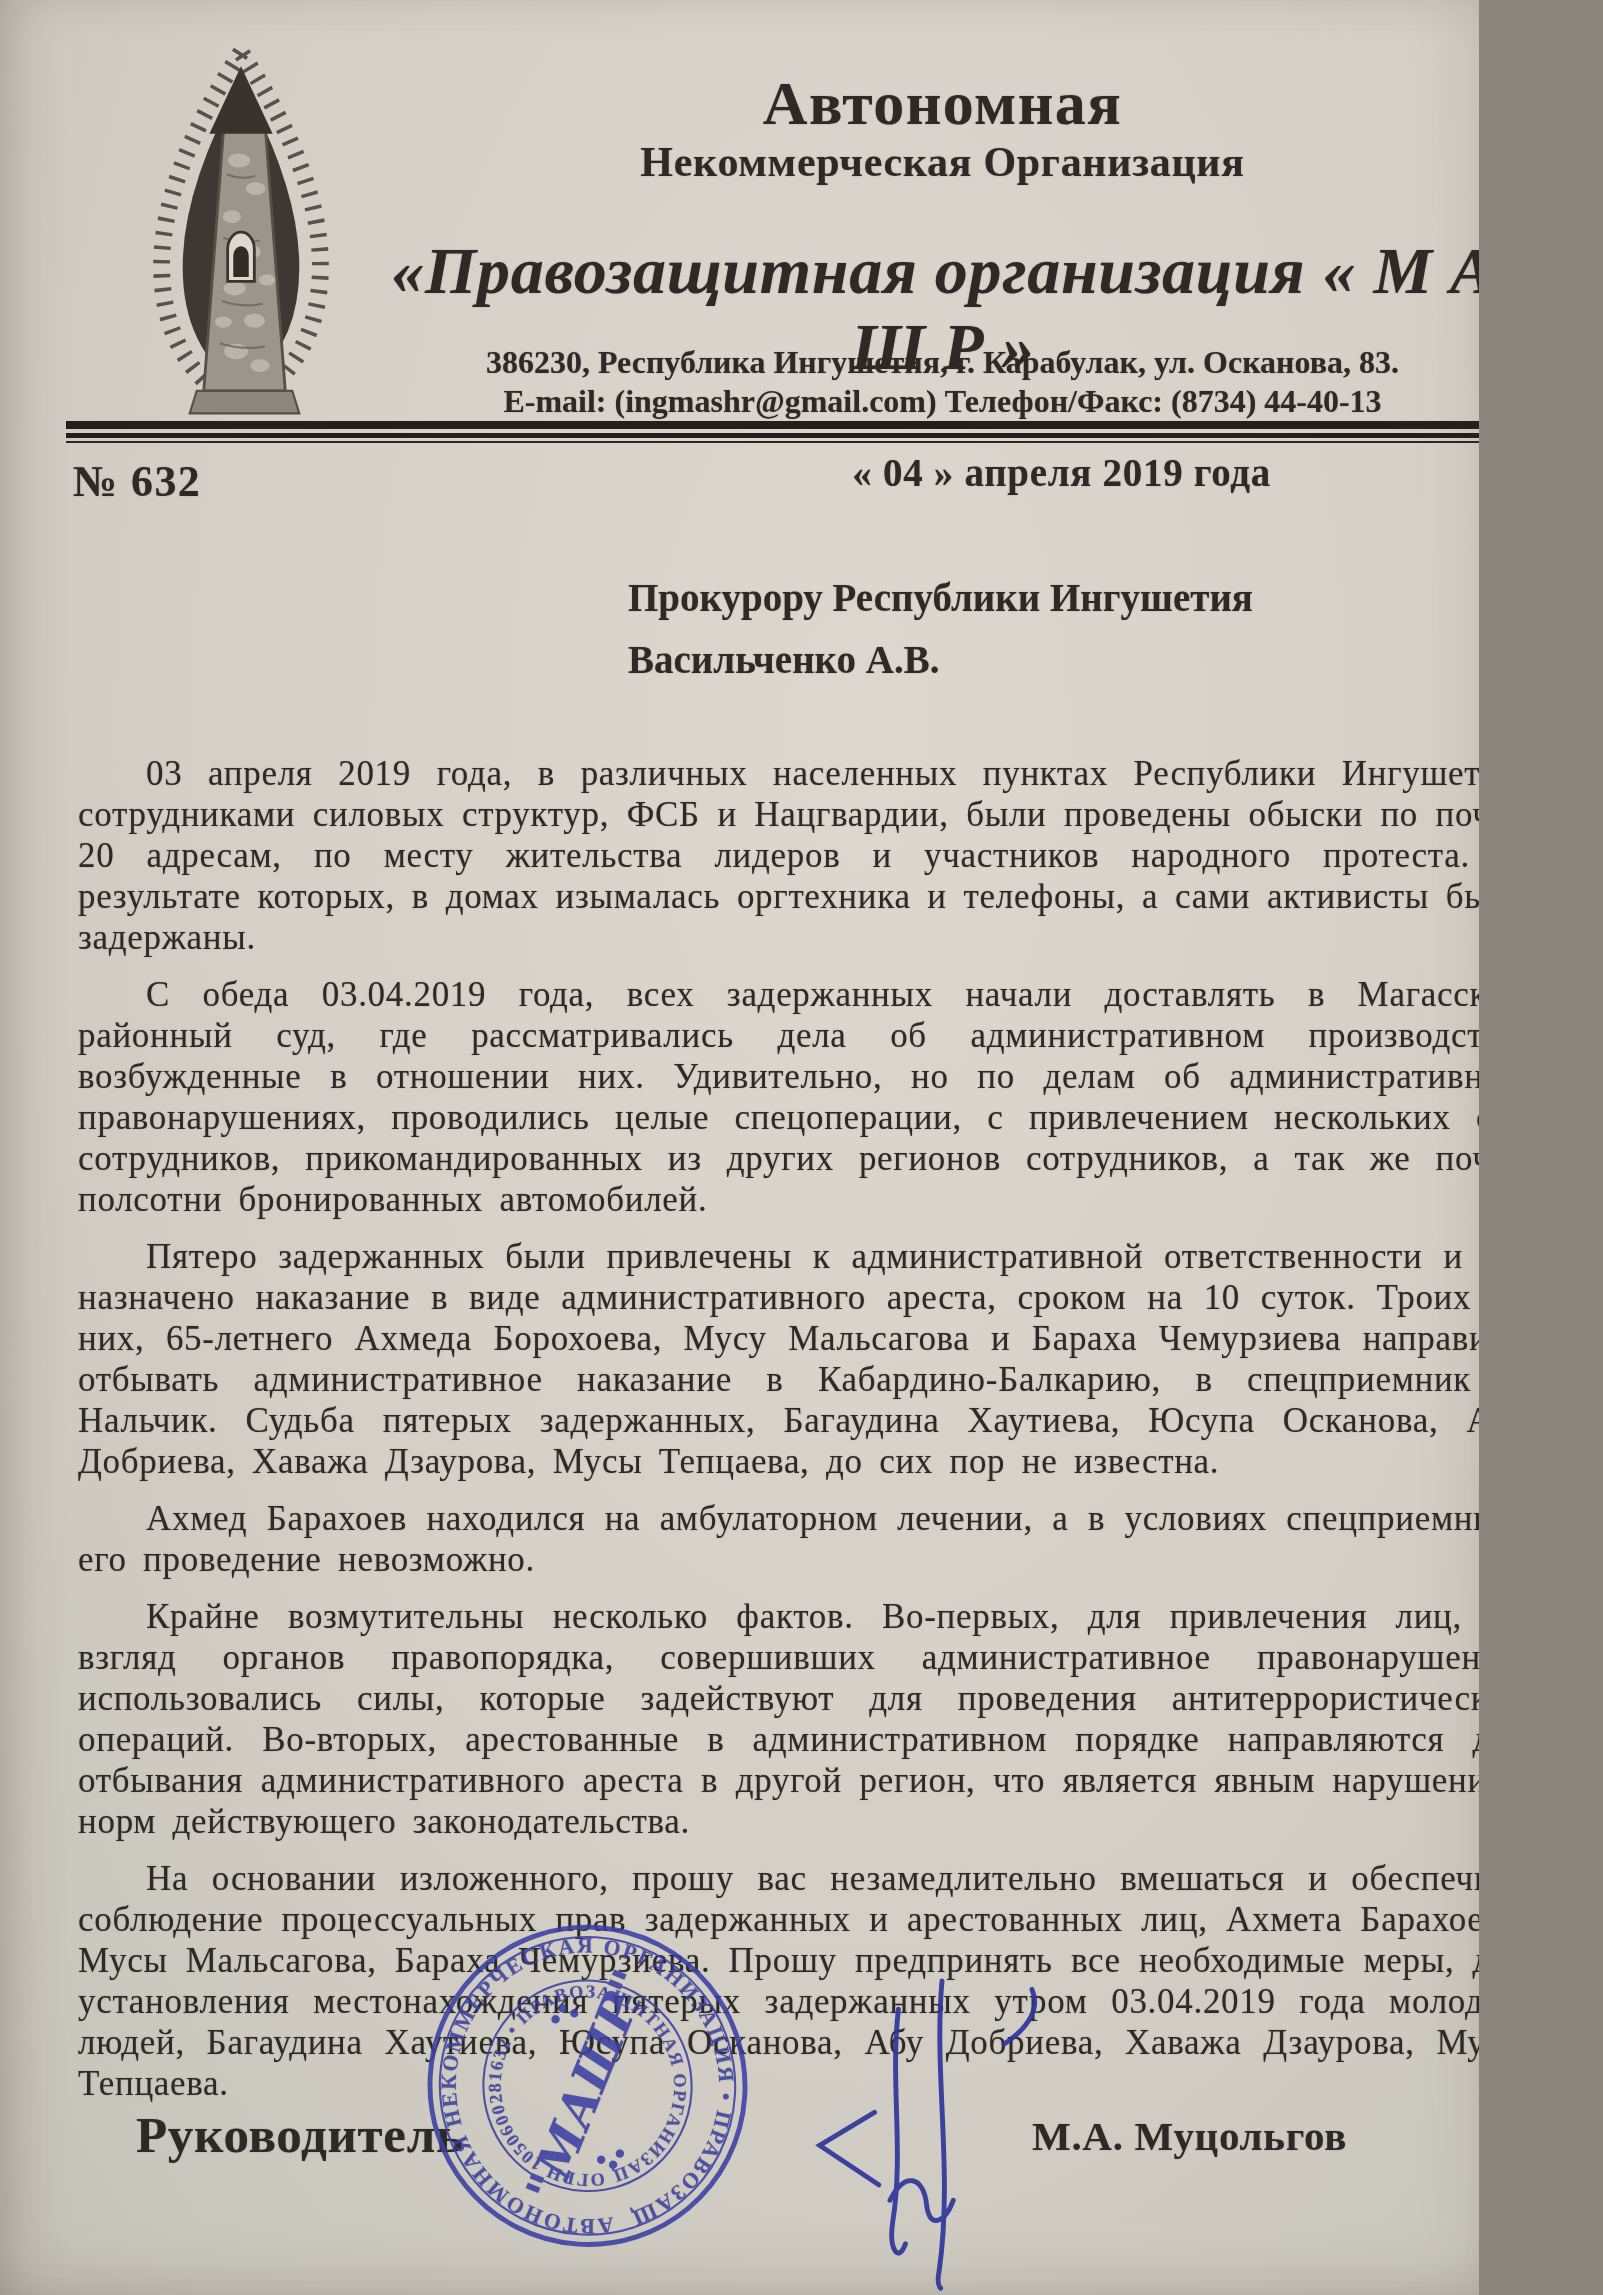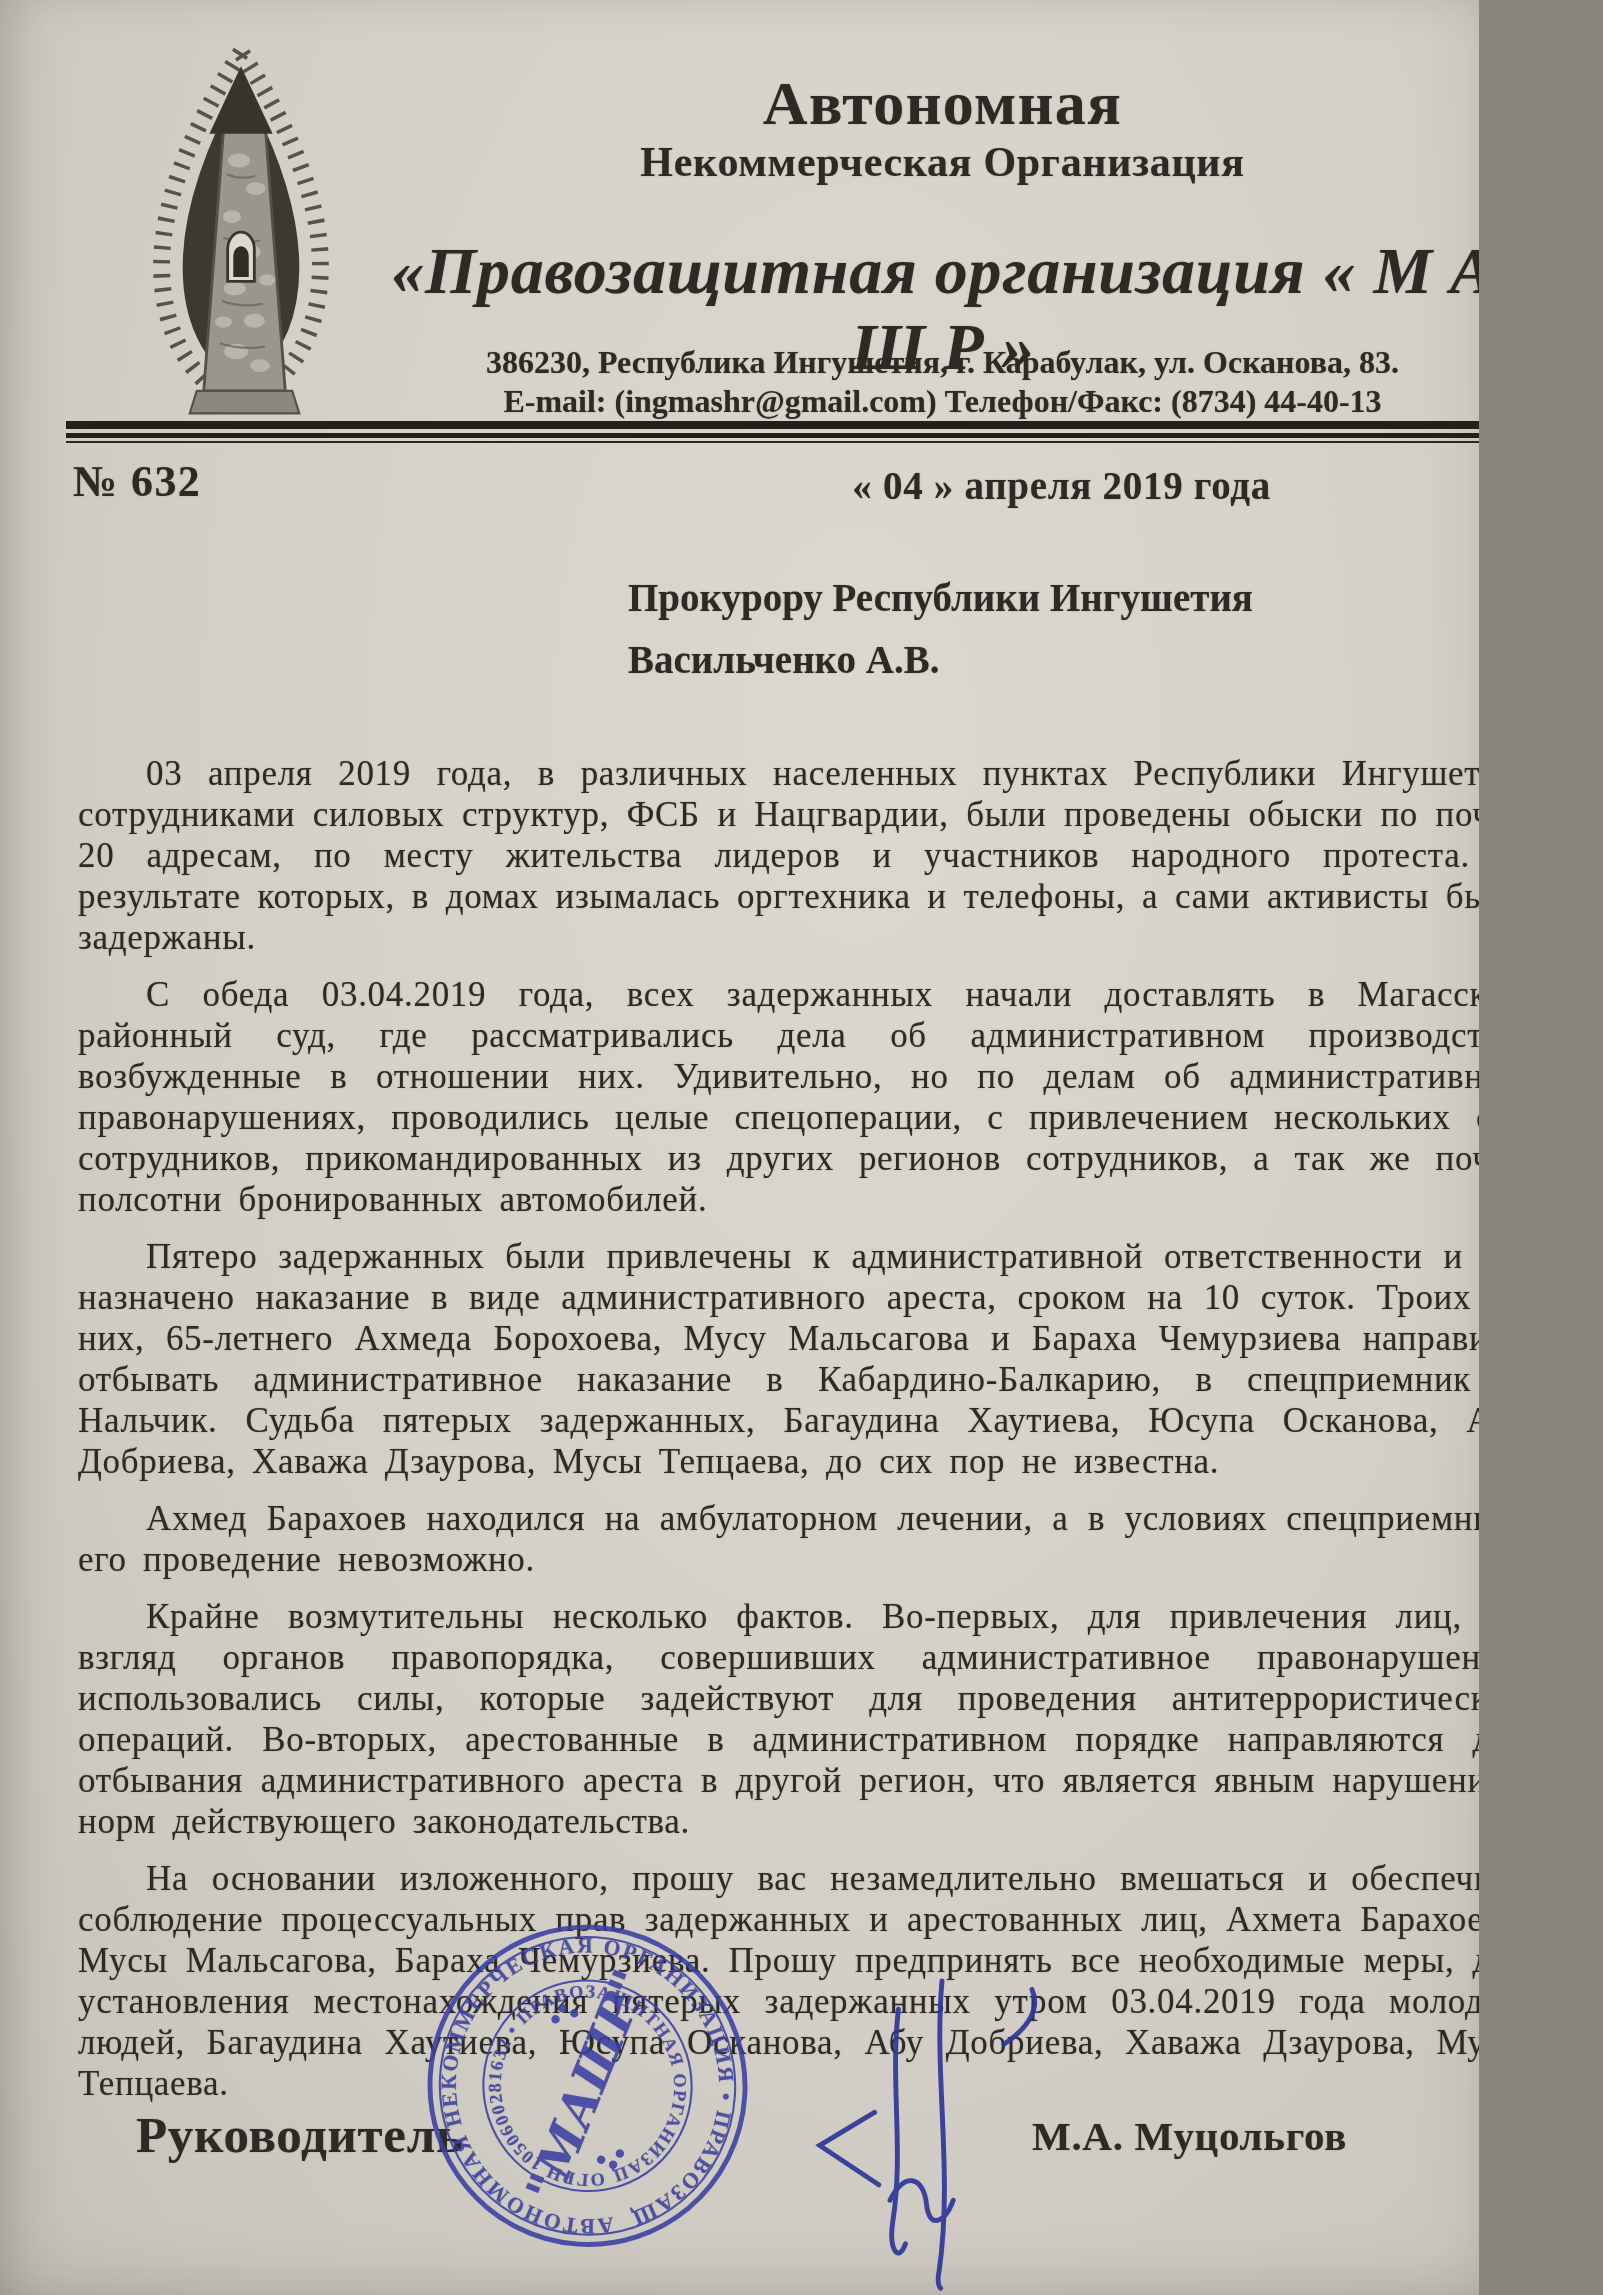--- a/index.html
+++ b/index.html
@@ -23,21 +23,21 @@
   .org-line2{position:absolute;left:0;top:138px;width:100%;font-size:42px;letter-spacing:0.7px;}
   .org-line3{position:absolute;left:-28px;top:233px;width:1182px;font-size:66px;font-style:italic;letter-spacing:0.7px;font-weight:700;}
   .org-addr1{position:absolute;left:0;top:344px;width:100%;font-size:32px;}
   .org-addr2{position:absolute;left:0;top:383px;width:100%;font-size:32px;}
   .rule{left:66px;top:421px;width:1457px;height:24px;
     background:linear-gradient(#23201c 0 8.4px, rgba(0,0,0,0) 8.4px 12px, #23201c 12px 17px, rgba(0,0,0,0) 17px 19.7px, #2a2723 19.7px 22.5px, rgba(0,0,0,0) 22.5px);
   }
 
   
   .ref-number{left:73px;top:456px;font-size:44px;font-weight:700;letter-spacing:1.4px;text-align:right;}
-  .ref-date{right:208px;top:463px;font-size:39px;font-weight:700;letter-spacing:0.7px;}
+  .ref-date{right:208px;top:450px;font-size:39px;font-weight:700;letter-spacing:0.7px;}
   .addressee{right:176px;top:567px;width:675px;font-size:39px;font-weight:700;line-height:62px;}
 
   
   .body-text{left:62px;top:737px;width:1480px;font-size:35px;line-height:41px;text-align:justify;letter-spacing:0.7px;word-spacing:7px;}
   .body-text p{margin:16px;text-indent:68px;}
 
   
   .sign-title{left:136px;top:2106px;font-size:51px;font-weight:700;letter-spacing:0.7px;}
   .sign-name{left:1032px;top:2104px;font-size:41px;font-weight:700;letter-spacing:0.7px;margin-top:8px;}
   .stamp{left:421px;top:1921px;width:333px;height:331px;opacity:.88;}

